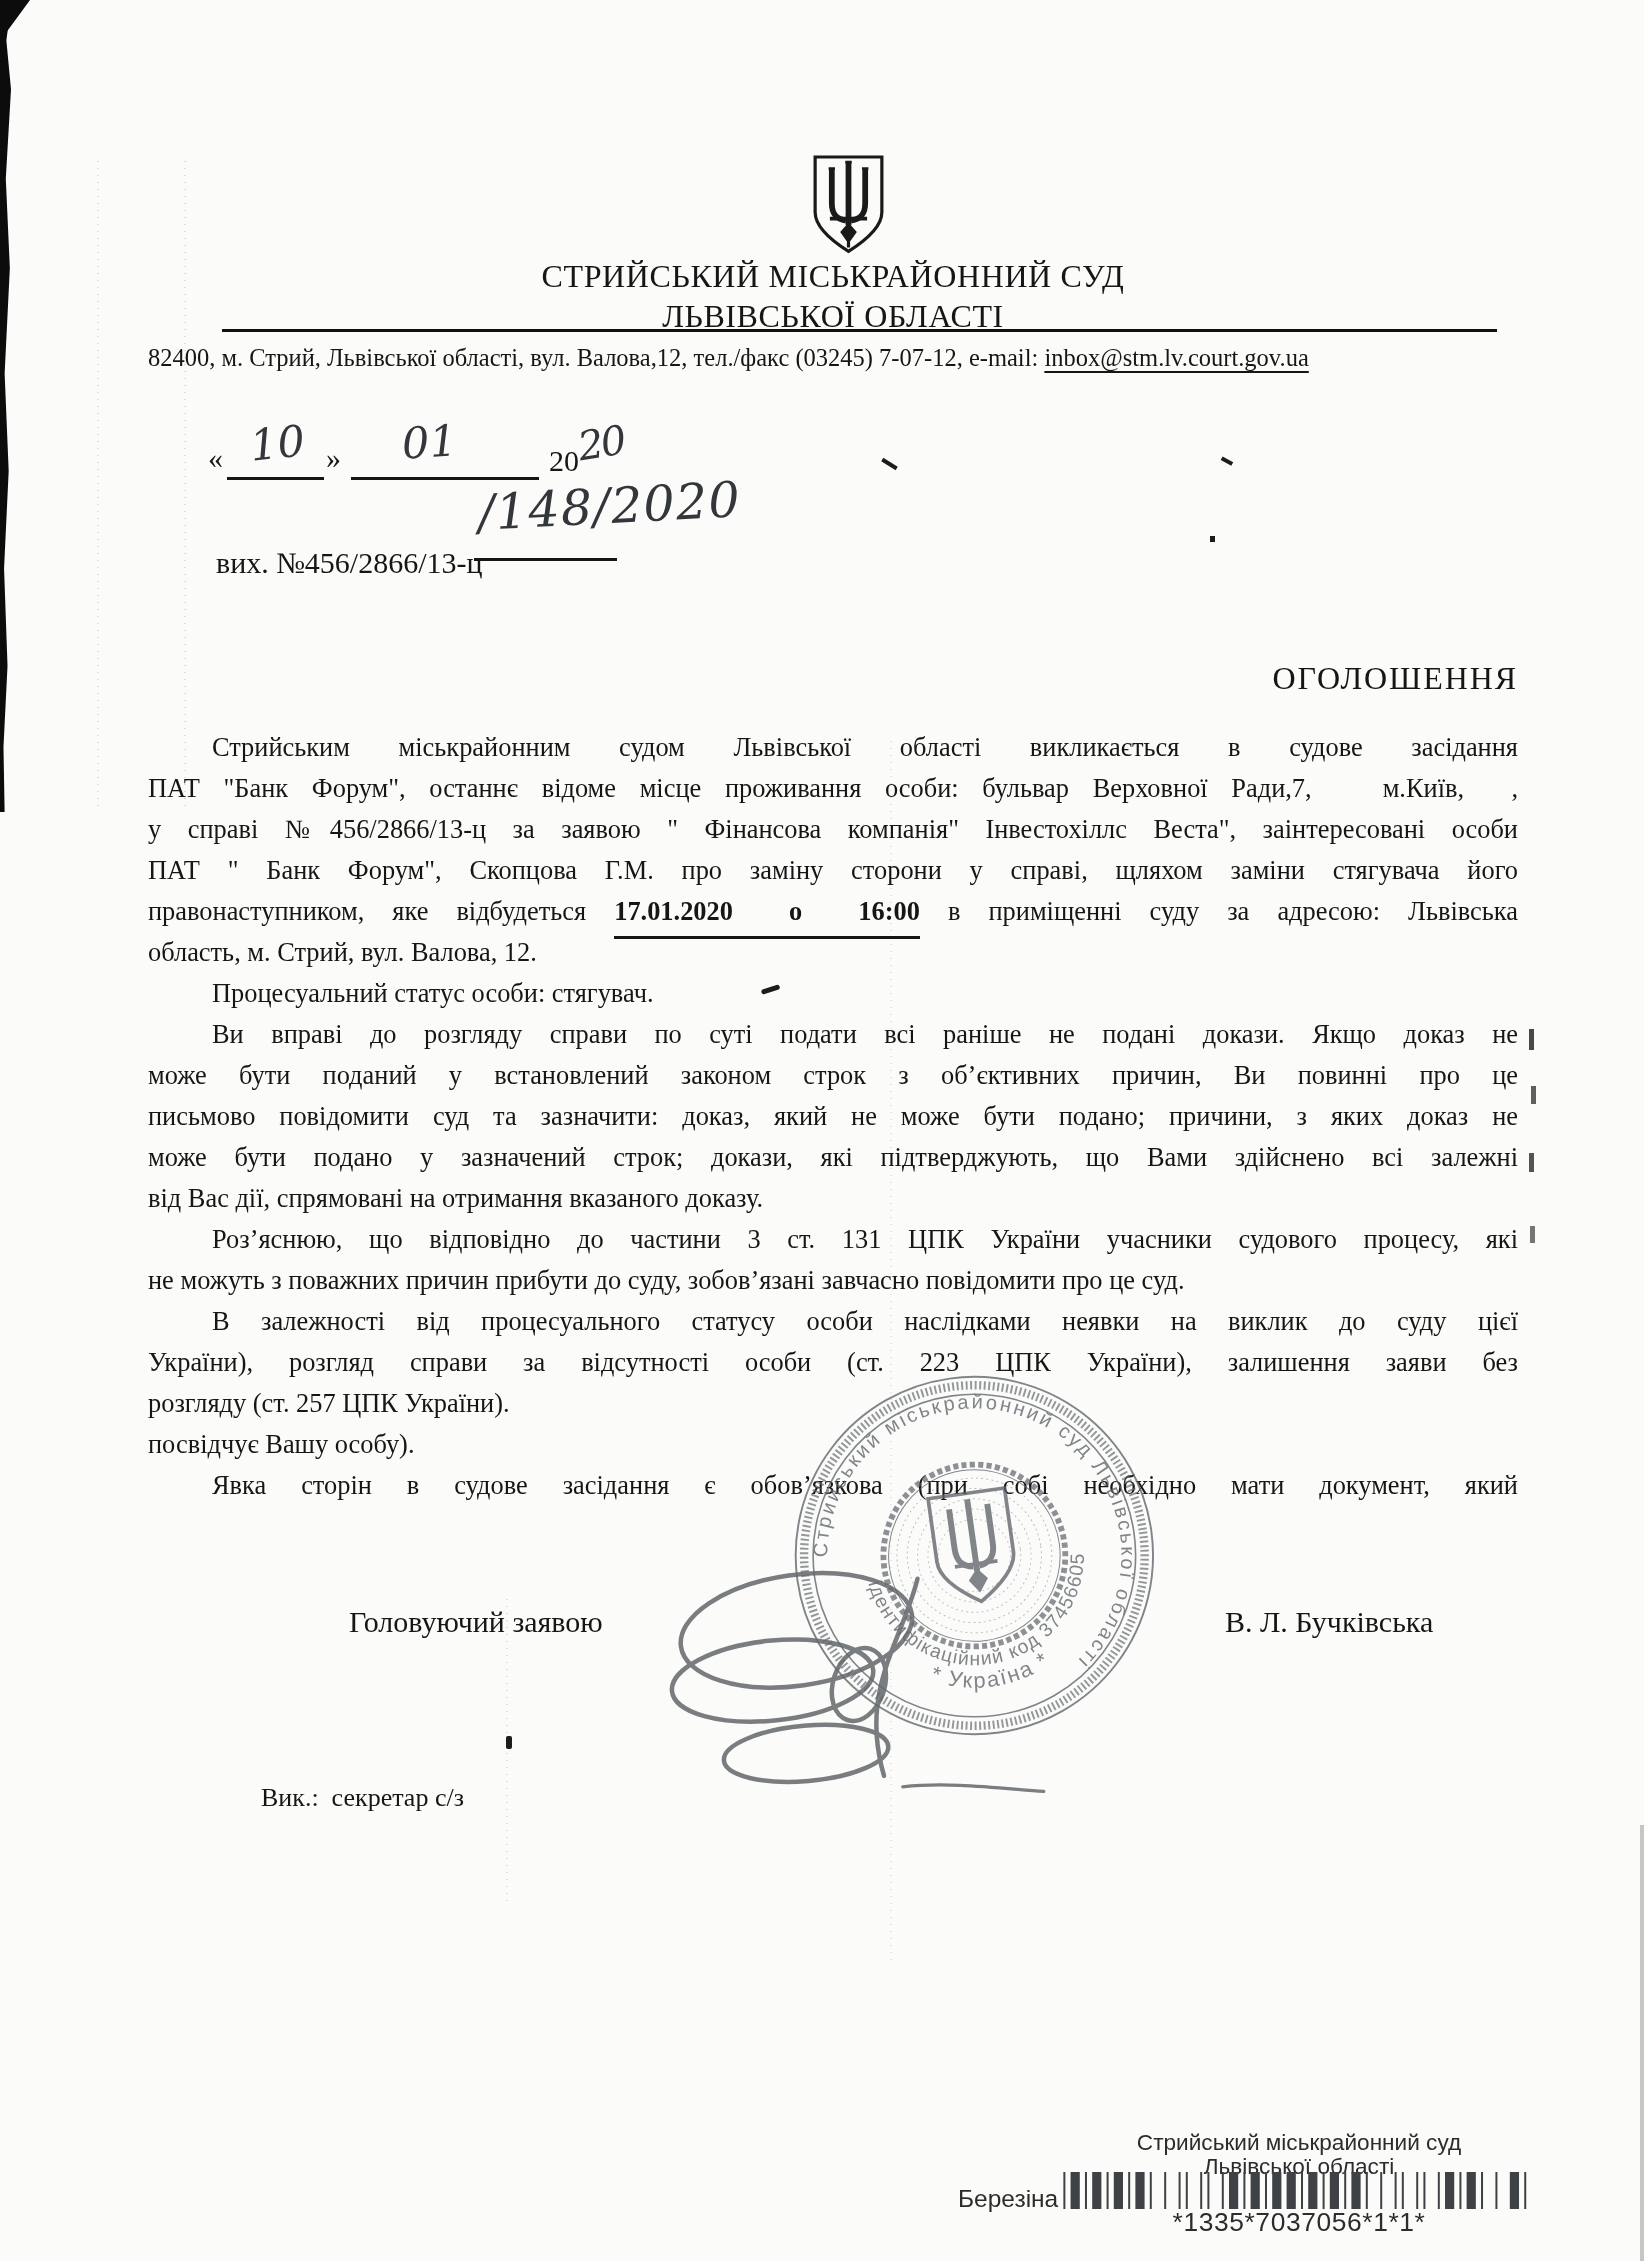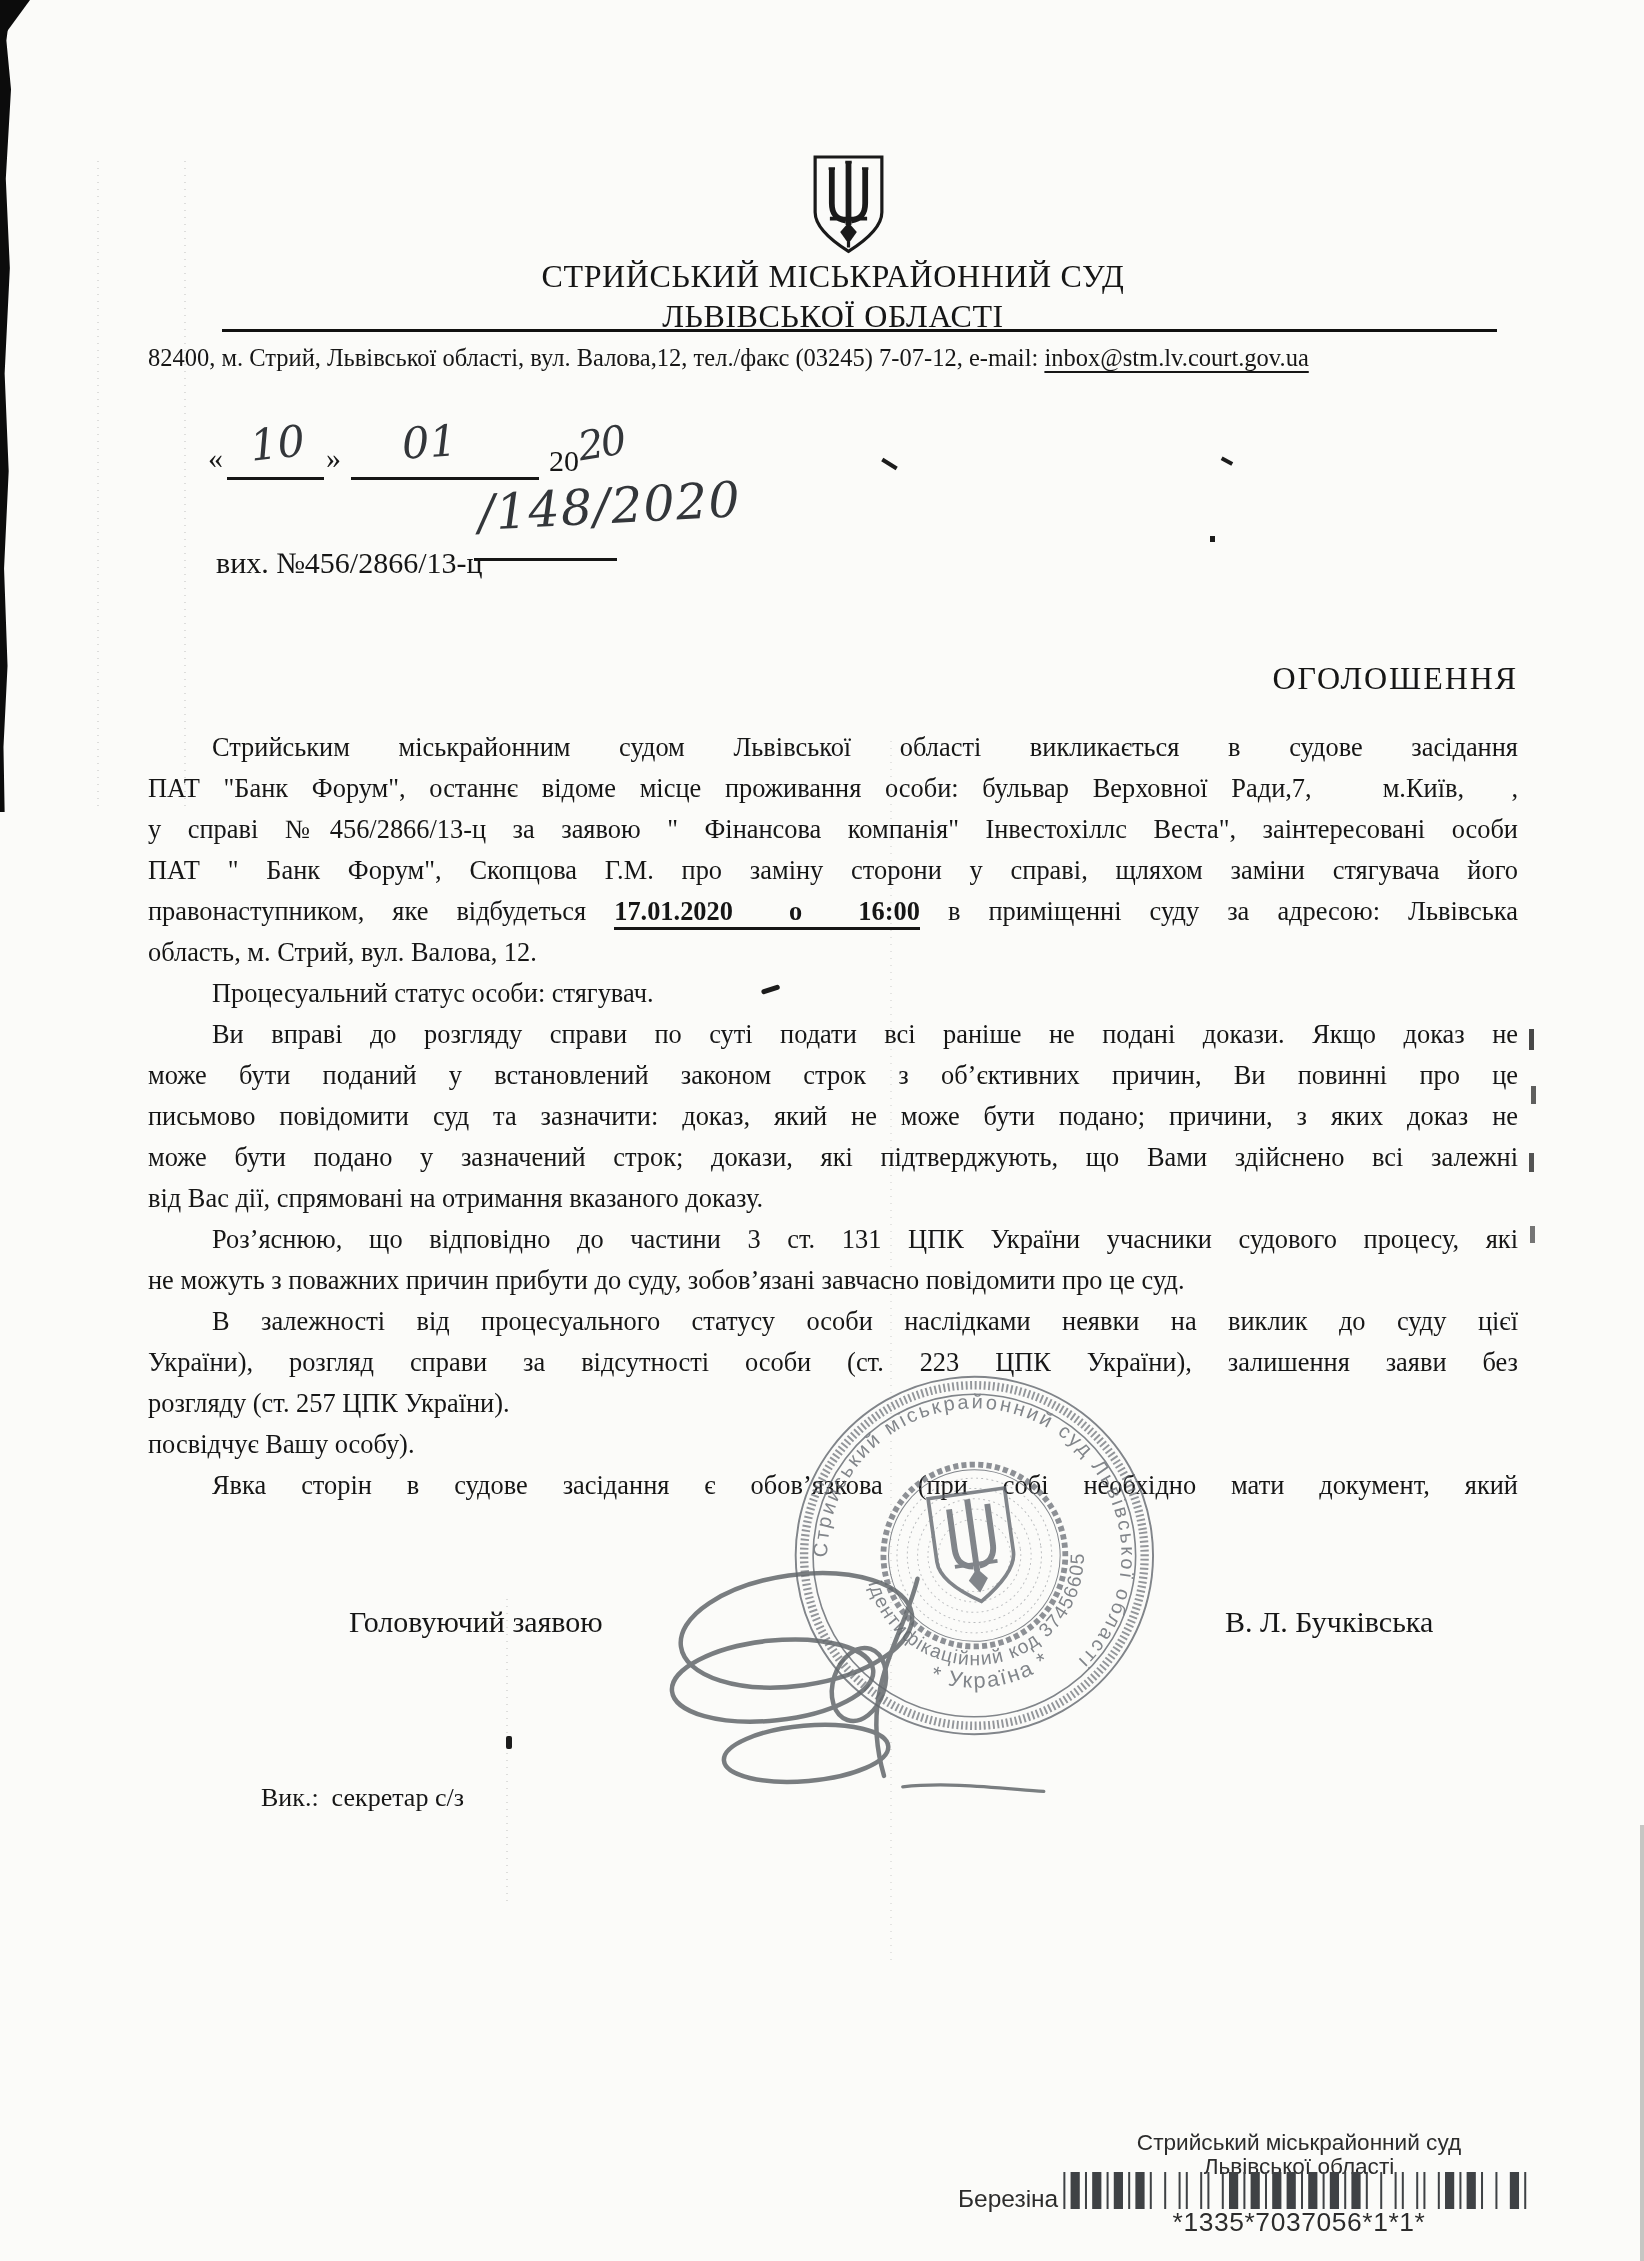--- a/index.html
+++ b/index.html
@@ -28,21 +28,21 @@
   .hand.day{left:250px;top:418px;font-size:43px;transform:rotate(-6deg);}
   .hand.month{left:402px;top:417px;font-size:43px;transform:rotate(-4deg);}
   .hand.year{left:578px;top:420px;font-size:40px;transform:rotate(-9deg);letter-spacing:-2.6px;}
   .hand.outnum{left:478px;top:478px;font-size:49px;transform:rotate(-3deg);letter-spacing:1.3px;}
   
   .doc-title{position:absolute;left:148px;top:660px;width:1370px;text-align:right;font-size:32px;letter-spacing:1.9px;}
   .body-block{position:absolute;left:148px;top:727px;width:1370px;font-size:26.4px;line-height:41px;}
   .bline{text-align:justify;text-align-last:justify;white-space:normal;}
   .bline.last{text-align-last:left;}
   .bline.ind{text-indent:64px;}
-  .bold-underline{font-weight:bold;border-bottom:3.9px solid #161616;padding-bottom:1px;}
+  .bold-underline{font-weight:bold;border-bottom:3.9px solid #161616;padding-bottom:10px;}
   
   .sig-role{position:absolute;left:349px;top:1605px;font-size:30px;}
   .sig-judge{position:absolute;left:1225px;top:1605px;font-size:30px;}
   .sig-clerk{position:absolute;left:261px;top:1783px;font-size:26px;}
   .stamp-wrap{position:absolute;left:781px;top:1362px;transform:rotate(-8deg);opacity:.78;}
   .pen-wrap{position:absolute;left:645px;top:1535px;}
   
   .foot{font-family:"Liberation Sans","DejaVu Sans",sans-serif;color:#2c2c2c;}
   .foot-court1{position:absolute;left:1096px;top:2130px;width:406px;text-align:center;font-size:22.6px;}
   .foot-court2{position:absolute;left:1096px;top:2154px;width:406px;text-align:center;font-size:22.6px;}

